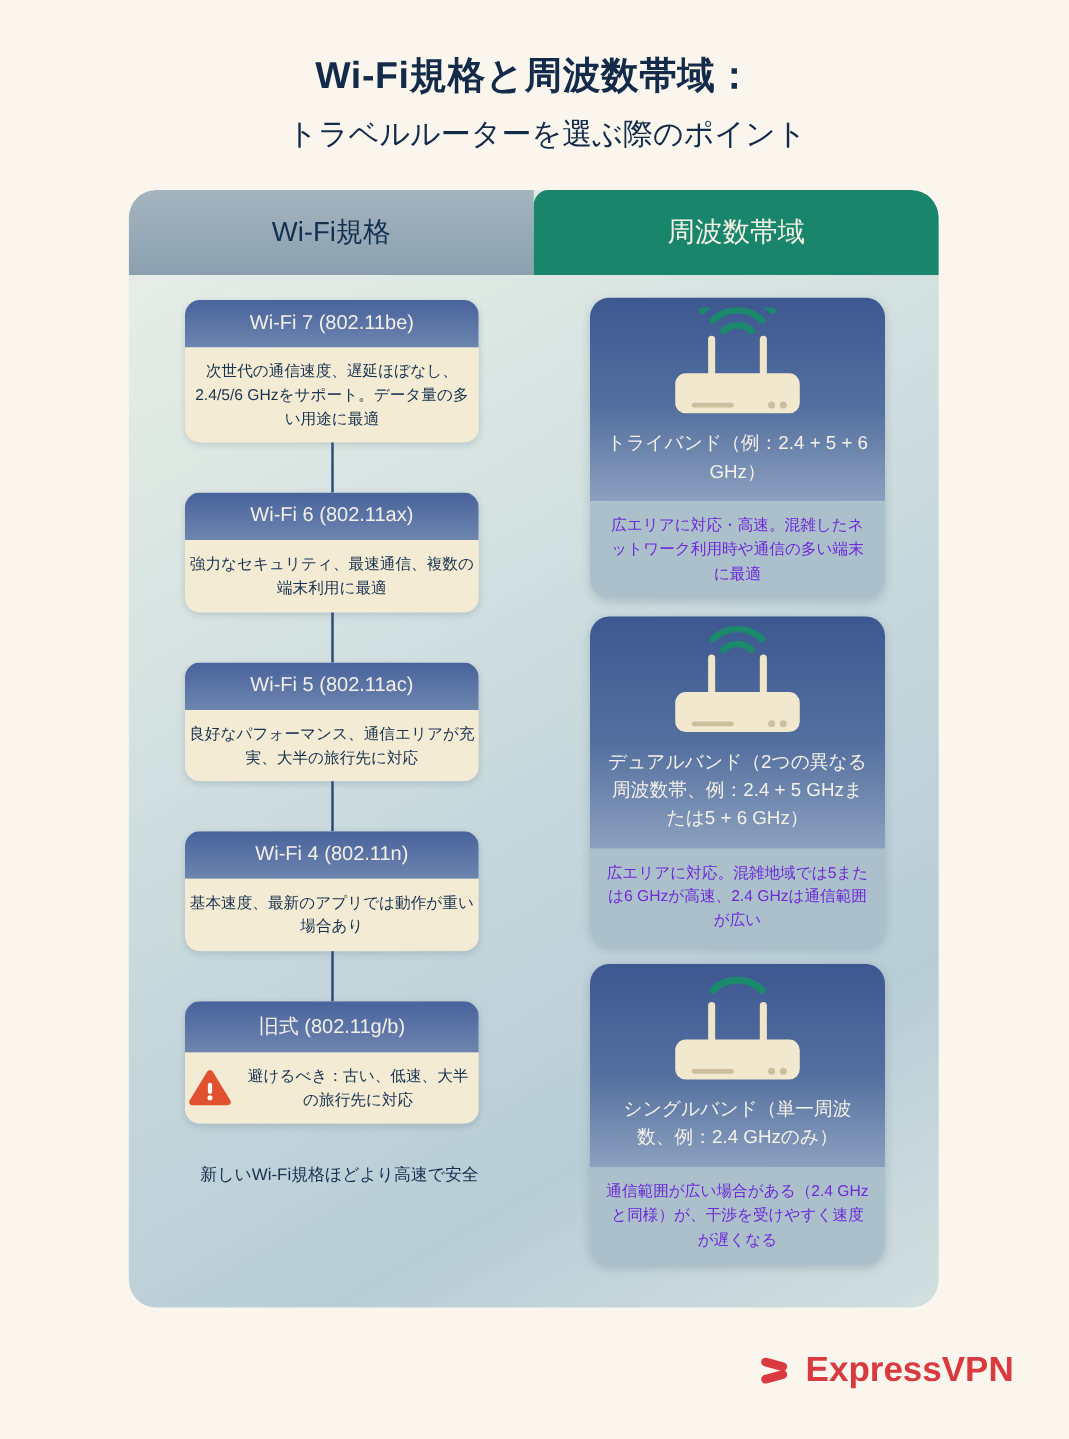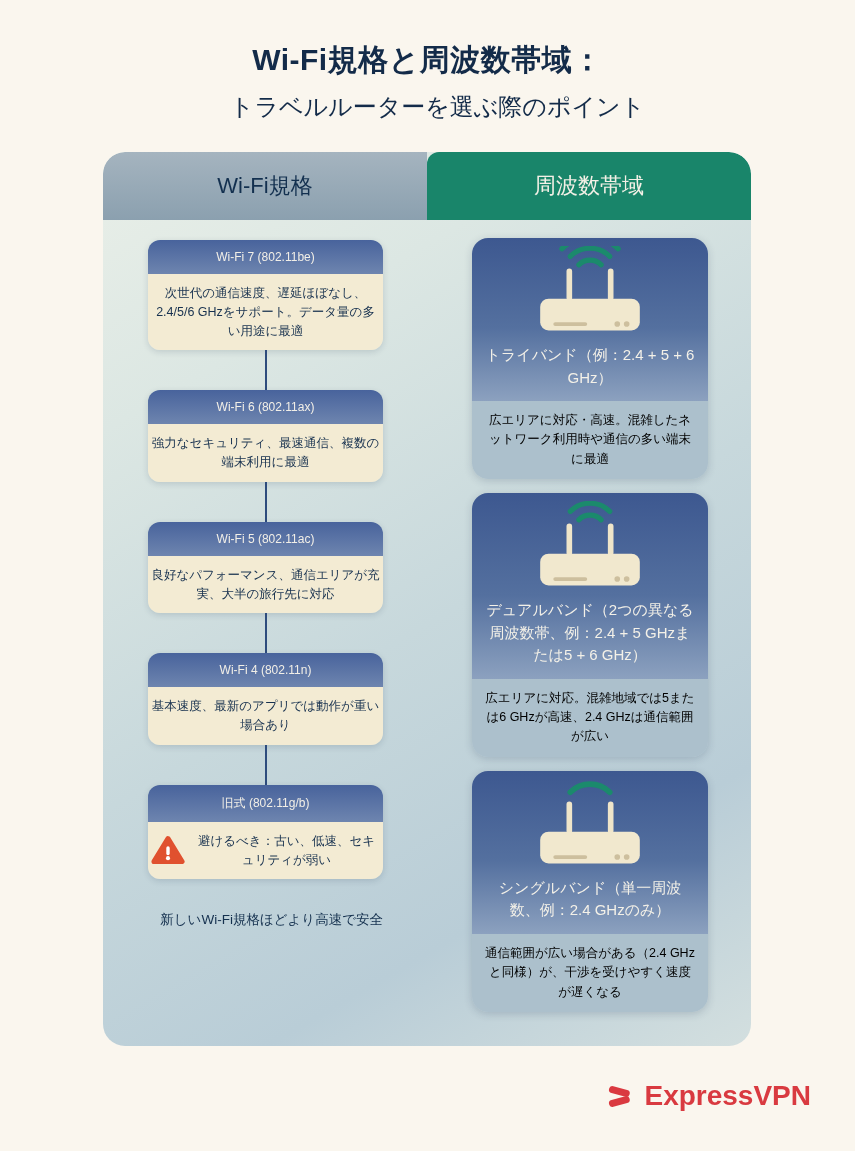--- a/index.html
+++ b/index.html
@@ -33,21 +33,21 @@
   .col-header.right {
     left:324px; border-radius:12px 22px 0 0; color:#F3F0E6;
     background:#19856A;
   }
 
   
   .left-col { position:absolute; left:45px; top:88px; width:235px; display:flex; flex-direction:column; }
   .std-card { border-radius:12px; overflow:hidden; box-shadow:0 2px 6px rgba(20,40,70,.15); }
   .std-head {
     background:linear-gradient(180deg,#48639C,#6E85AF);
-    color:#F2EFE7; text-align:center; padding:10px 20px; font-size:12px;
+    color:#F2EFE7; text-align:center; padding:10px 20px; font-size:16px;
   }
   .std-body {
     background:#F3EBD3; color:#17314F; text-align:center;
     padding:10px 3px; font-size:12.5px; line-height:1.5;
   }
   .std-body.with-icon { display:flex; align-items:center; gap:8px; }
   .std-body.with-icon .warn { flex:none; display:flex; }
   .std-body.with-icon span.txt { flex:1; }
   .connector { width:2px; height:40px; background:#2E4C7D; margin:0 auto; }
   .footnote { margin-top:31px; text-align:right; font-size:13.5px; color:#14304E; line-height:1.5; }
@@ -55,21 +55,21 @@
   
   .right-col { position:absolute; left:369px; top:86px; width:236px; display:flex; flex-direction:column; gap:14px; }
   .band-card { border-radius:16px; overflow:hidden; box-shadow:0 2px 8px rgba(20,40,70,.18); }
   .band-top {
     background:linear-gradient(180deg,#3D5890 0%,#54709F 55%,#8CA1BF 100%);
     text-align:center; padding:8px 12px 12px;
   }
   .band-top svg { display:block; margin:0 auto; }
   .band-title { color:#F4F1E8; font-size:15px; line-height:1.5; margin-top:4px; }
   .band-body {
-    background:#ACC0CC; color:#000000; text-align:center;
+    background:#ACC0CC; color:#6d28d9; text-align:center;
     padding:10px 13px; font-size:12.5px; line-height:1.55;
   }
 
   
   .brand {
     position:absolute; top:1080px; right:44px;
     display:flex; align-items:center; gap:8px;
     color:#D93A40; font-size:28px; font-weight:700;
   }
   .brand svg { display:block; }
@@ -118,21 +118,21 @@
       <div class="std-card">
         <div class="std-head">旧式 (802.11g/b)</div>
         <div class="std-body with-icon">
           <span class="warn">
             <svg viewBox="0 0 40 36" width="34" height="31" aria-hidden="true">
               <path d="M20 4 L36.5 31 L3.5 31 Z" fill="#E0512F" stroke="#E0512F" stroke-width="6" stroke-linejoin="round"></path>
               <rect x="18" y="13" width="4" height="10.5" rx="2" fill="#FFFFFF"></rect>
               <circle cx="20" cy="27" r="2.4" fill="#FFFFFF"></circle>
             </svg>
           </span>
-          <span class="txt">避けるべき：古い、低速、セキュリティが弱い</span>
+          <span class="txt">避けるべき：古い、低速、大半の旅行先に対応</span>
         </div>
       </div>
 
       <p class="footnote">新しいWi-Fi規格ほどより高速で安全</p>
     </div>
 
     <div class="right-col">
 
       <div class="band-card">
         <div class="band-top">

